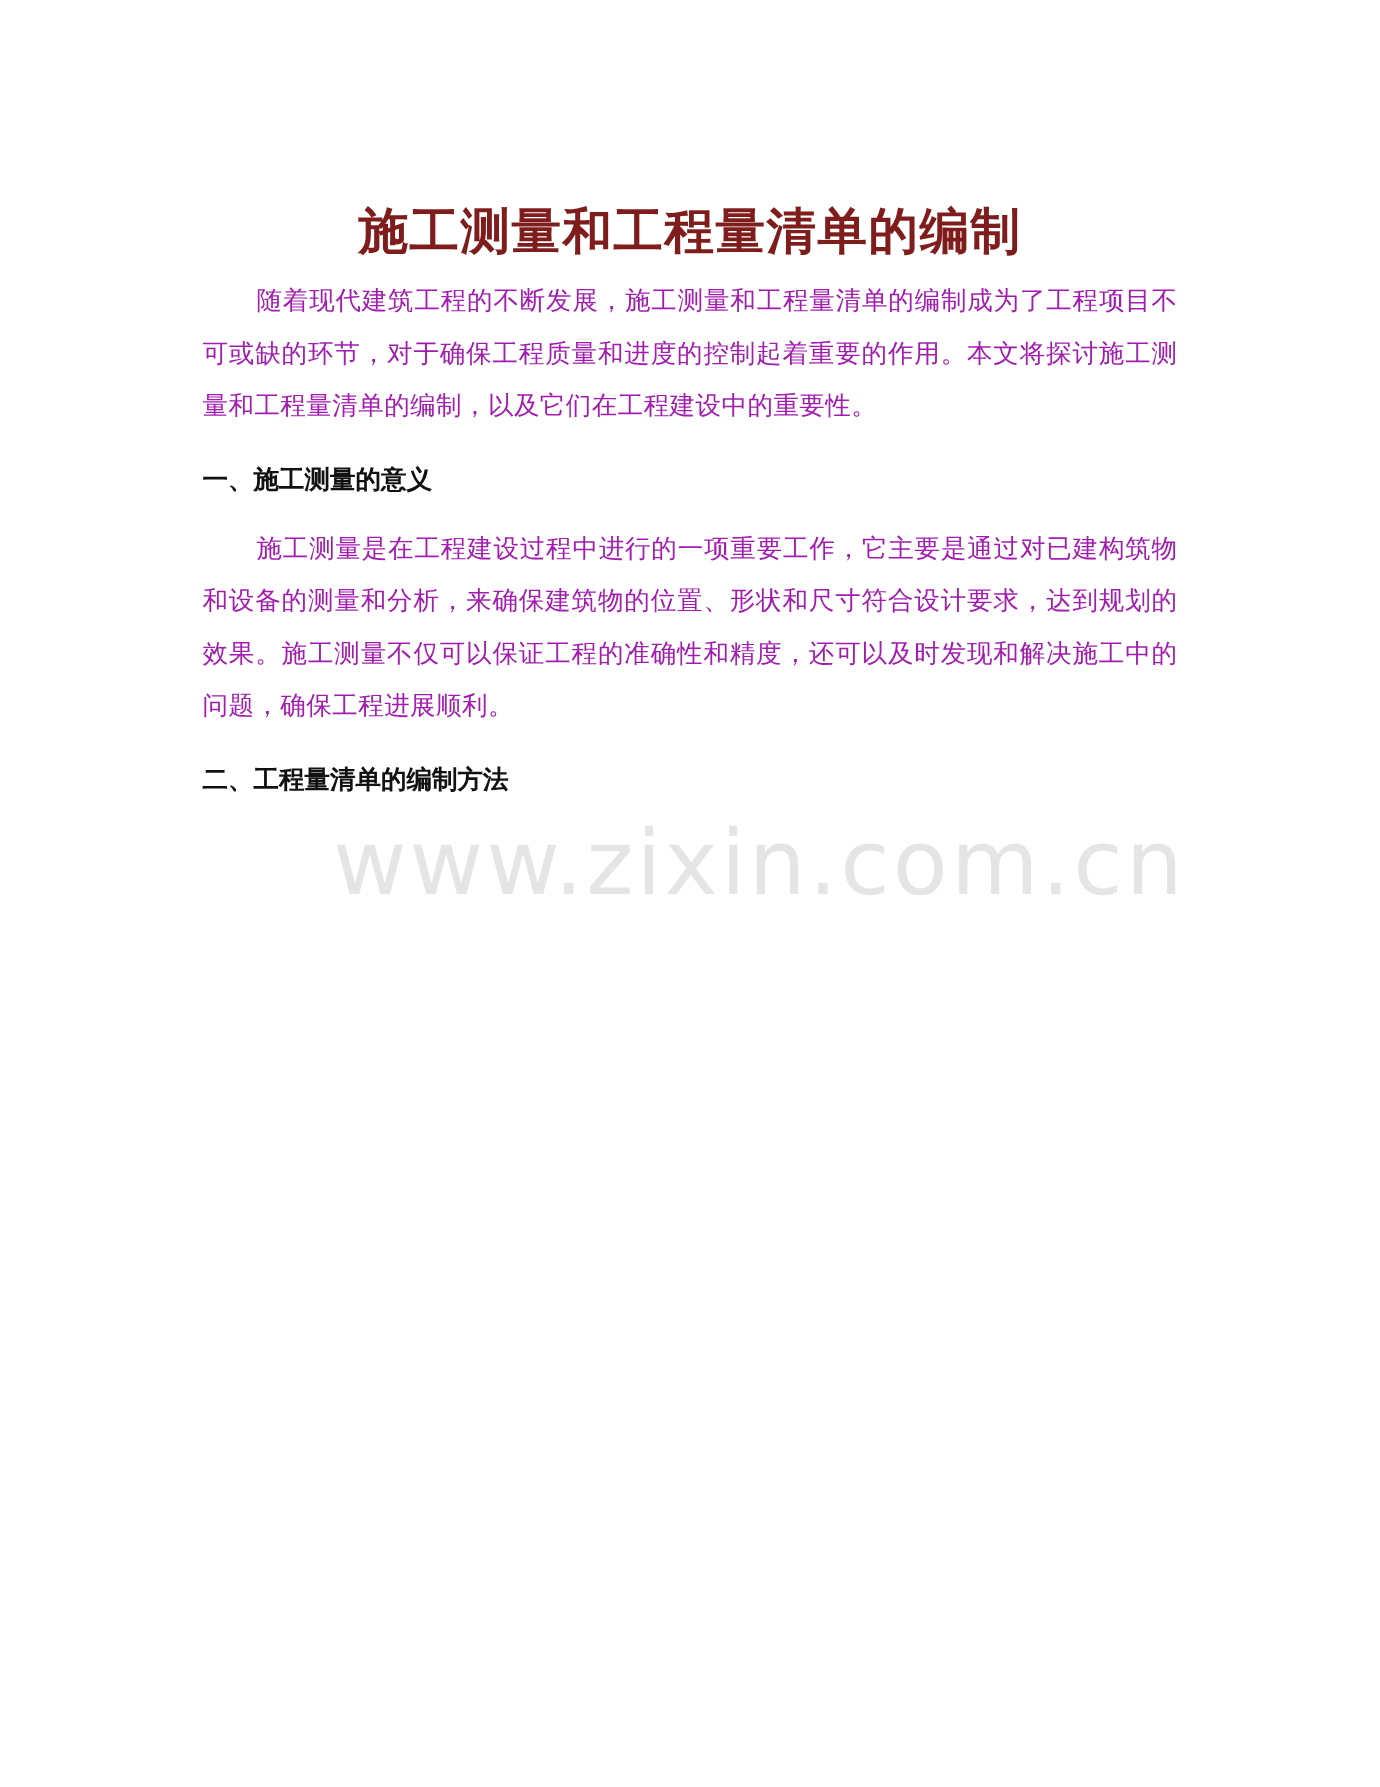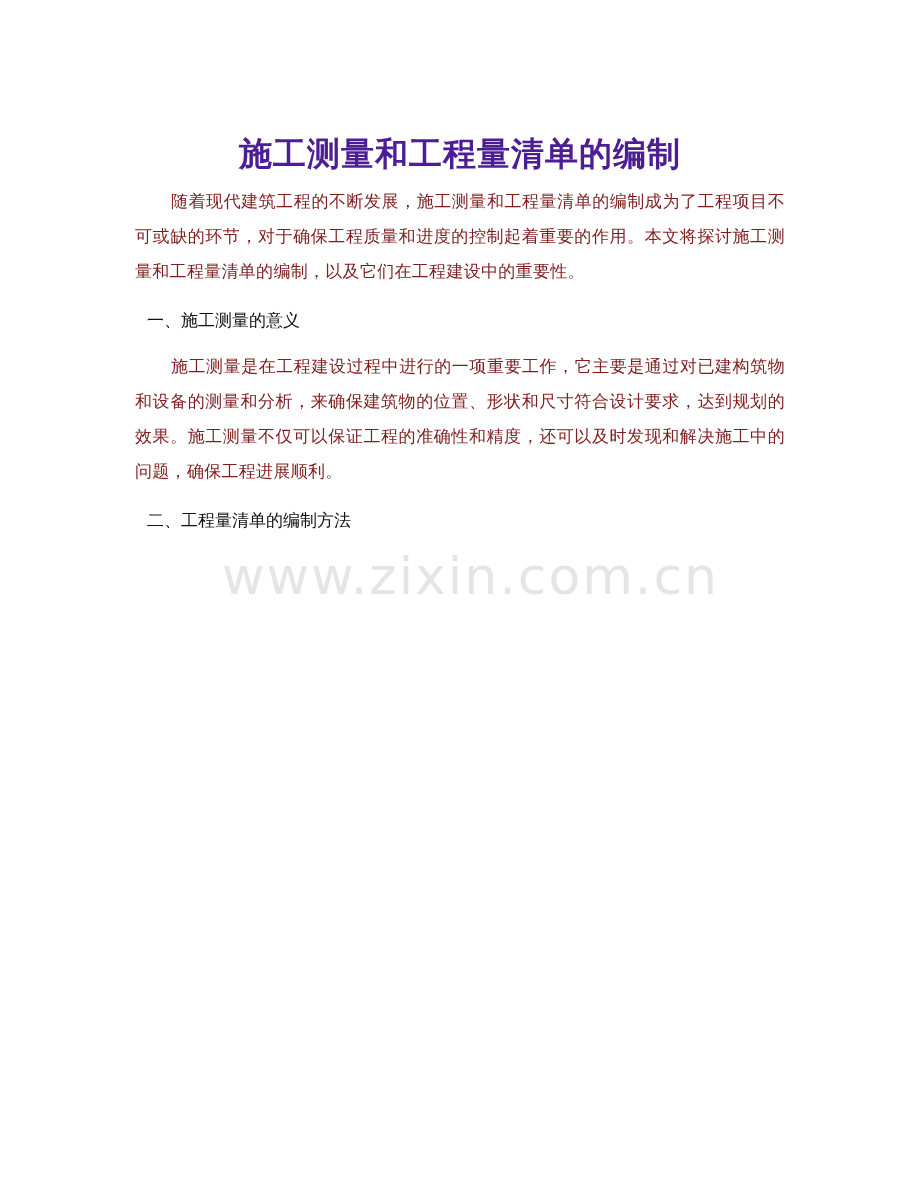--- a/index.html
+++ b/index.html
@@ -26,55 +26,55 @@
     .title {
       position: absolute;
       left: 0;
       width: 920px;
       top: 108px;
       text-align: center;
       font-family: "DejaVu Sans", "Liberation Sans", sans-serif;
       font-weight: bold;
       font-size: 33px;
       line-height: 48px;
-      color: #4c1d95;
+      color: #7f1d1d;
       letter-spacing: 1px;
     }
     .content {
       position: absolute;
       left: 135px;
       top: 184px;
       width: 650px;
     }
     .para {
       font-size: 17px;
       line-height: 35px;
       text-indent: 36px;
       text-align: justify;
       margin: 0;
-      color: #7f1d1d;
+      color: #a21caf;
       letter-spacing: 0.3px;
     }
     .heading {
       font-family: "DejaVu Sans", "Liberation Sans", sans-serif;
-      font-weight: normal;
+      font-weight: bold;
       font-size: 17px;
       line-height: 30px;
       color: #111111;
-      margin: 12px;
+      margin: 0;
     }
     .sec-intro { margin-bottom: 16px; }
     .sec .heading { margin-bottom: 14px; }
     .sec .para { margin-bottom: 16px; }
     .watermark {
       position: absolute;
       left: 222px;
       top: 546px;
       font-family: "DejaVu Sans", "Liberation Sans", sans-serif;
-      font-size: 52px;
+      font-size: 60px;
       line-height: 60px;
       color: rgba(180, 180, 180, 0.35);
       letter-spacing: 2px;
       pointer-events: none;
       white-space: nowrap;
     }
   </style>
 </head>
 <body>
 

